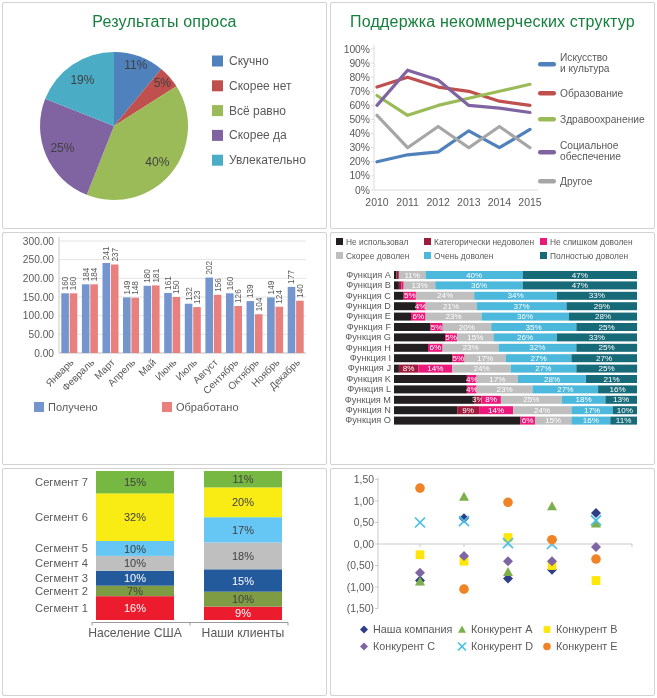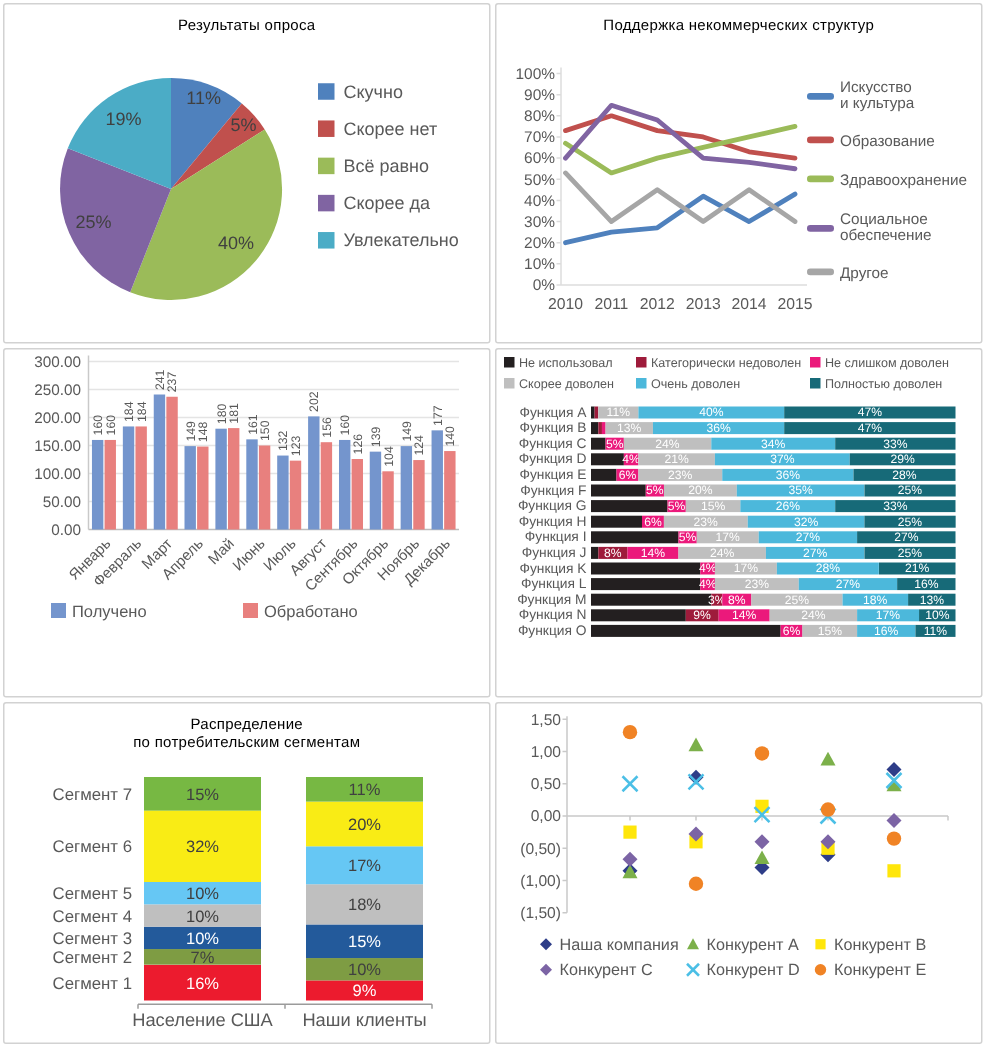--- a/index.html
+++ b/index.html
@@ -1,21 +1,21 @@
 <!DOCTYPE html>
 <html><head>
 <meta charset="utf-8">
 <style>
   html,body{margin:0;padding:0;background:#fff;font-family:"Liberation Sans","DejaVu Sans",sans-serif;}
   .dashboard{width:657px;height:698px;box-sizing:border-box;display:grid;
     grid-template-columns:325px 325px;grid-template-rows:227px 233px 228px;gap:3px;padding:2px;}
   .panel{border:1px solid #D2D2D2;border-radius:2px;background:#fff;box-sizing:border-box;
     overflow:hidden;display:flex;flex-direction:column;}
-  .panel-title{margin:0;padding:9px 4px 0;height:32px;box-sizing:border-box;font-size:10px;
-    font-weight:400;color:#000000;text-align:center;white-space:pre-line;letter-spacing:.2px;line-height:1.22;}
+  .panel-title{margin:0;padding:9px 4px 0;height:32px;box-sizing:border-box;font-size:16px;
+    font-weight:400;color:#15803d;text-align:center;white-space:pre-line;letter-spacing:.2px;line-height:1.22;}
   .panel-title.two-line{height:48px;}
   .chart-host{flex:1;display:flex;align-items:flex-start;justify-content:center;}
   svg{display:block;}
   svg text{font-family:"Liberation Sans","DejaVu Sans",sans-serif;}
 </style>
 </head>
 <body>
 
 <div class="dashboard">
   <section class="panel">
@@ -351,22 +351,20 @@
           <rect x="202.9" y="183.6" width="36.5" height="8" fill="#BFBFBF"></rect>
           <text x="221.2" y="190.2" fill="#FFFFFF" font-size="8.1" text-anchor="middle">15%</text>
           <rect x="239.4" y="183.6" width="38.9" height="8" fill="#4CB8DB"></rect>
           <text x="258.8" y="190.2" fill="#FFFFFF" font-size="8.1" text-anchor="middle">16%</text>
           <rect x="278.3" y="183.6" width="26.7" height="8" fill="#176A78"></rect>
           <text x="291.6" y="190.2" fill="#FFFFFF" font-size="8.1" text-anchor="middle">11%</text>
         </svg>
       </div>
   </section>
   <section class="panel">
-    <h2 class="panel-title two-line">Распределение
-по потребительским сегментам</h2>
     <div class="chart-host">
         <svg width="321" height="179" viewBox="0 0 321 179">
           <rect x="92" y="127.2" width="78" height="23.8" fill="#EC1B2E"></rect>
           <text x="131" y="143.1" fill="#FFFFFF" font-size="11" text-anchor="middle">16%</text>
           <rect x="92" y="116.7" width="78" height="10.4" fill="#7E9C43"></rect>
           <text x="131" y="125.9" fill="#404040" font-size="11" text-anchor="middle">7%</text>
           <rect x="92" y="101.8" width="78" height="14.9" fill="#235A9B"></rect>
           <text x="131" y="113.3" fill="#FFFFFF" font-size="11" text-anchor="middle">10%</text>
           <rect x="92" y="86.9" width="78" height="14.9" fill="#BFBFBF"></rect>
           <text x="131" y="98.4" fill="#404040" font-size="11" text-anchor="middle">10%</text>

